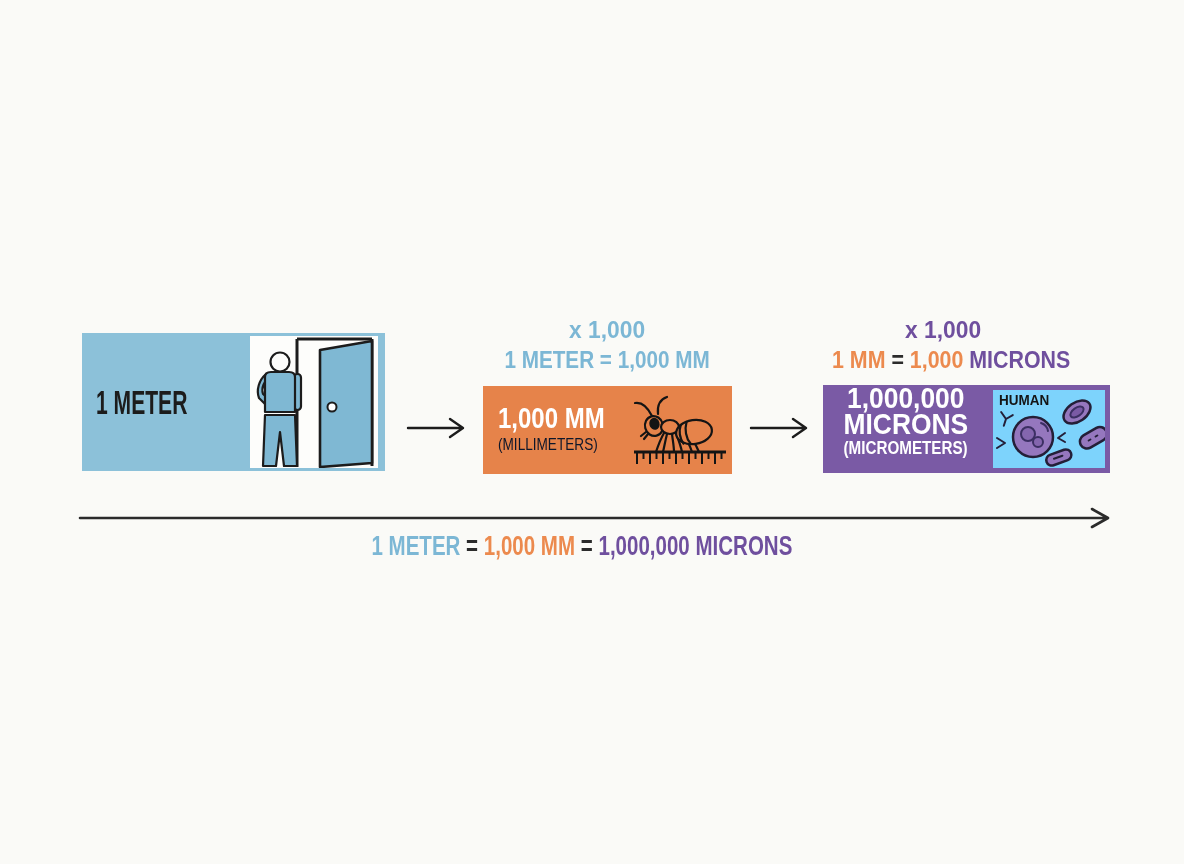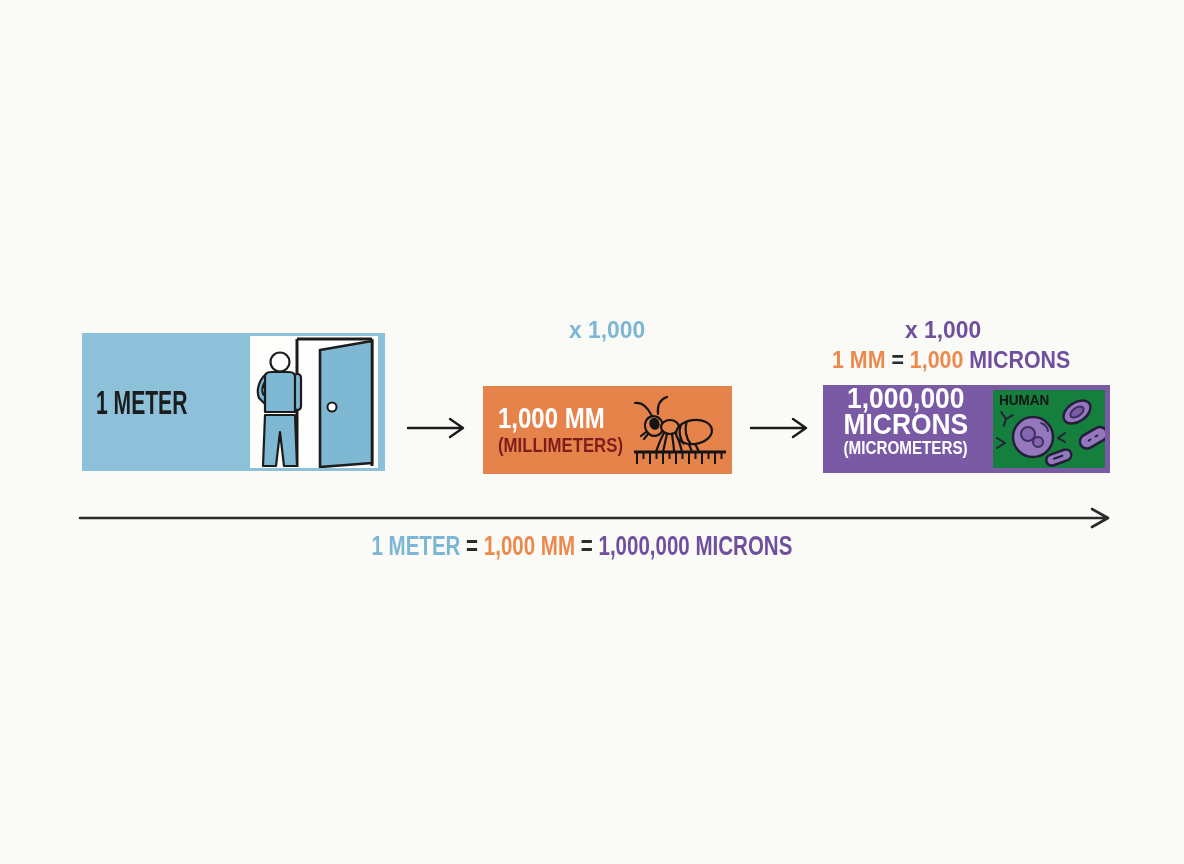--- a/index.html
+++ b/index.html
@@ -34,40 +34,40 @@
   
   .mm-captions{left:483px;top:315px;width:249px;text-align:center;}
   .mm-factor{font-size:24px;font-weight:700;color:#7cb7d5;line-height:30px;}
   .mm-factor .cond{transform:scaleX(0.95);}
   .mm-equation{font-size:23px;font-weight:700;color:#7cb7d5;line-height:30px;}
   .mm-equation .cond{transform:scaleX(0.9);}
   .mm-box{left:483px;top:386px;width:249px;height:88px;background:#e6834a;}
   .mm-text{left:15px;top:0;bottom:0;display:flex;flex-direction:column;justify-content:center;}
   .mm-line1{font-size:30px;font-weight:700;color:#ffffff;line-height:30px;}
   .mm-line1 .cond{transform:scaleX(0.8);}
-  .mm-line2{font-size:21px;font-weight:700;color:#7f1d1d;line-height:24px;}
+  .mm-line2{font-size:17px;font-weight:400;color:#0f172a;line-height:24px;}
   .mm-line2 .cond{transform:scaleX(0.8);}
   .ant-wrap{right:2px;bottom:2px;width:100px;height:78px;}
 
   
   .micron-captions{left:823px;top:315px;width:240px;text-align:center;}
   .micron-factor{font-size:24px;font-weight:700;color:#6f4f9e;line-height:30px;}
   .micron-factor .cond{transform:scaleX(0.95);}
   .micron-equation{font-size:23px;font-weight:700;line-height:30px;}
   .micron-equation .cond{transform:scaleX(0.93);}
   .micron-box{left:823px;top:385px;width:287px;height:88px;background:#7a5aa5;}
   .micron-text{left:0;top:0;bottom:0;width:165px;display:flex;flex-direction:column;
     justify-content:flex-start;align-items:center;color:#ffffff;}
   .micron-line1{font-size:30px;font-weight:700;line-height:26px;}
   .micron-line1 .cond{transform:scaleX(0.88);}
   .micron-line2{font-size:30px;font-weight:700;line-height:26px;}
   .micron-line2 .cond{transform:scaleX(0.88);}
   .micron-line3{font-size:19px;font-weight:700;line-height:22px;text-decoration:underline;}
   .micron-line3 .cond{transform:scaleX(0.8);}
-  .human-panel{right:0;top:0;width:122px;height:88px;background:#15803d;
+  .human-panel{right:0;top:0;width:122px;height:88px;background:#7dd3fc;
     border:5px solid #7a5aa5;box-sizing:border-box;}
   .human-title{position:absolute;left:6px;top:1px;font-size:15px;font-weight:700;color:#141414;z-index:2;}
   .human-title .cond{transform:scaleX(0.9);}
   .cells-svg{position:absolute;left:0;top:0;}
 
   
   .scale-arrow{left:78px;top:506px;width:1036px;height:24px;}
   .footer-eq{left:0;top:529px;width:1164px;text-align:center;font-size:27px;font-weight:700;line-height:34px;}
   .footer-eq .cond{transform:scaleX(0.76);}
 </style>
@@ -103,20 +103,23 @@
     </div>
   </div>
 
   <svg class="abs arrow1" viewBox="0 0 62 24">
     <path d="M2,12 H54 M44,3 L57,12 L44,21" stroke="#1c1c1c" stroke-width="2.4" fill="none" stroke-linecap="round" stroke-linejoin="round"></path>
   </svg>
 
   <div class="abs mm-captions">
     <div class="mm-factor">
       <span class="cond ctr">x 1,000</span>
+    </div>
+    <div class="mm-equation">
+      <span class="cond ctr">1 METER = 1,000 MM</span>
     </div>
   </div>
 
   <div class="abs mm-box">
     <div class="abs mm-text">
       <div class="mm-line1">
         <span class="cond">1,000 MM</span>
       </div>
       <div class="mm-line2">
         <span class="cond">(MILLIMETERS)</span>

